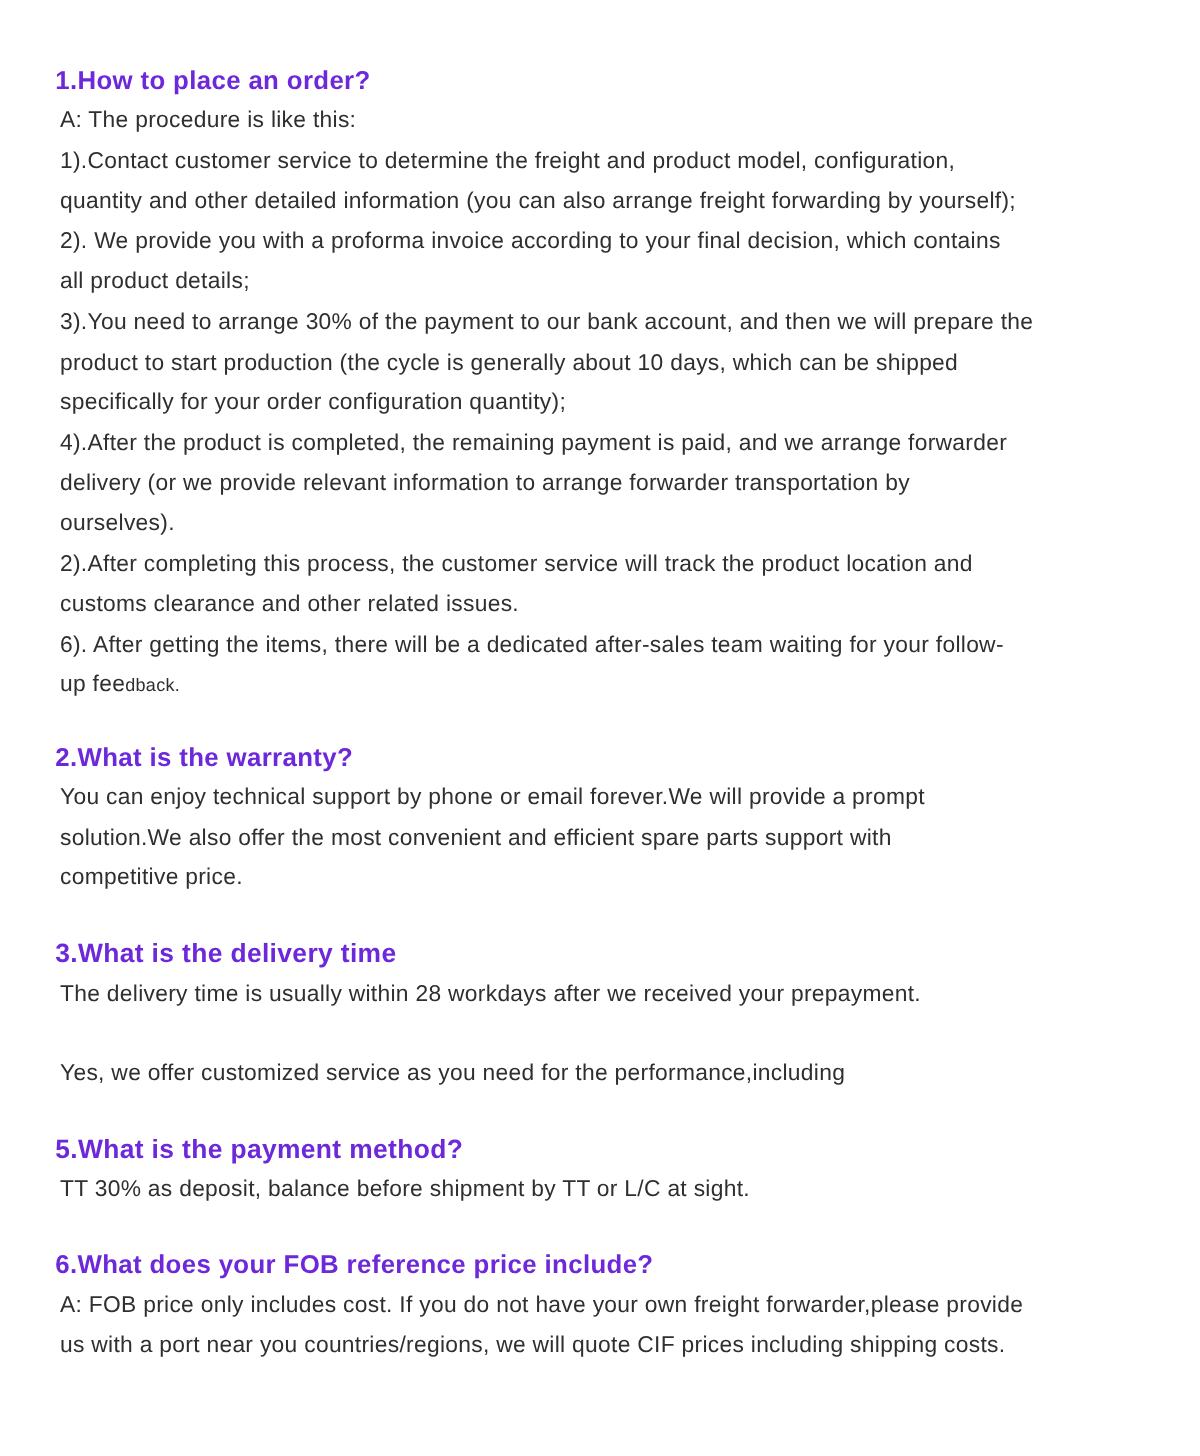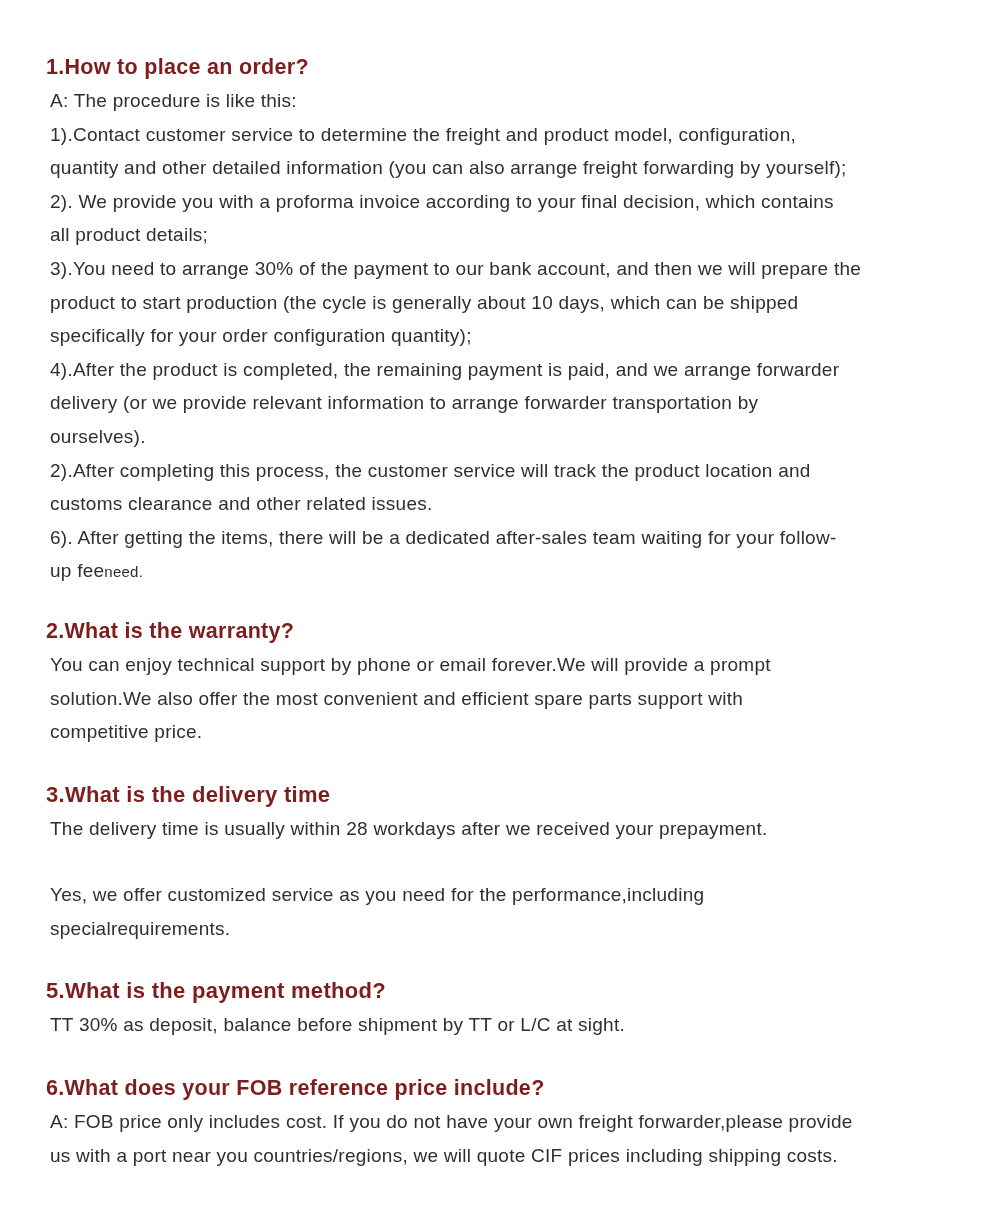--- a/index.html
+++ b/index.html
@@ -17,21 +17,21 @@
     }
     .faq {
       position: absolute;
       left: 46px;
       top: 52px;
       width: 930px;
     }
     .section { margin: 0; }
     .q {
       font-weight: bold;
-      color: #7f1d1d;
+      color: #6d28d9;
       margin: 0;
       white-space: nowrap;
       letter-spacing: 0.3px;
     }
     .q.large { font-size: 21.5px; line-height: 30px; }
     .q.small { font-size: 22px; line-height: 30px; }
     .line {
       font-size: 19px;
       line-height: 29.6px;
       margin: 4px;
@@ -56,21 +56,21 @@
     <p class="line">all product details;</p>
     <p class="line">3).You need to arrange 30% of the payment to our bank account, and then we will prepare the</p>
     <p class="line">product to start production (the cycle is generally about 10 days, which can be shipped</p>
     <p class="line">specifically for your order configuration quantity);</p>
     <p class="line">4).After the product is completed, the remaining payment is paid, and we arrange forwarder</p>
     <p class="line">delivery (or we provide relevant information to arrange forwarder transportation by</p>
     <p class="line">ourselves).</p>
     <p class="line">2).After completing this process, the customer service will track the product location and</p>
     <p class="line">customs clearance and other related issues.</p>
     <p class="line">6). After getting the items, there will be a dedicated after-sales team waiting for your follow-</p>
-    <p class="line"><span>up fee</span><span class="tiny">need.</span></p>
+    <p class="line"><span>up fee</span><span class="tiny">dback.</span></p>
   </div>
 
   <div class="gap1"></div>
 
   <div class="section">
     <p class="q large">2.What is the warranty?</p>
     <p class="line">You can enjoy technical support by phone or email forever.We will provide a prompt</p>
     <p class="line">solution.We also offer the most convenient and efficient spare parts support with</p>
     <p class="line">competitive price.</p>
   </div>
@@ -79,21 +79,20 @@
 
   <div class="section">
     <p class="q small">3.What is the delivery time</p>
     <p class="line">The delivery time is usually within 28 workdays after we received your prepayment.</p>
   </div>
 
   <div class="gap2"></div>
 
   <div class="section">
     <p class="line">Yes, we offer customized service as you need for the performance,including</p>
-    <p class="line">specialrequirements.</p>
   </div>
 
   <div class="gap2"></div>
 
   <div class="section">
     <p class="q small">5.What is the payment method?</p>
     <p class="line">TT 30% as deposit, balance before shipment by TT or L/C at sight.</p>
   </div>
 
   <div class="gap2"></div>

